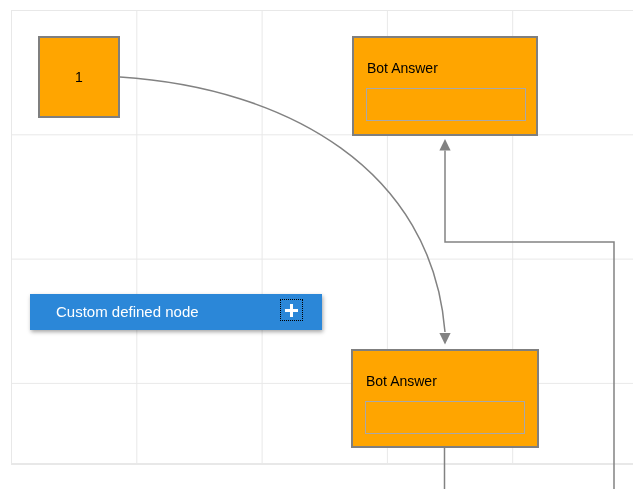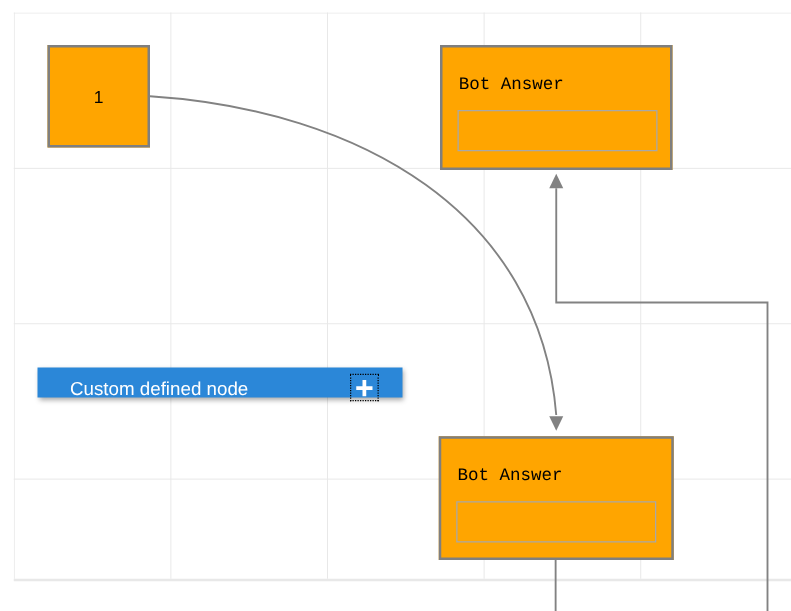--- a/index.html
+++ b/index.html
@@ -56,39 +56,38 @@
     font-size: 14px;
   }
   #node-bot-top { left: 352px; top: 36px; width: 186px; height: 100px; }
   #node-bot-bottom { left: 351px; top: 349px; width: 188px; height: 99px; }
   .bot-title {
     position: absolute;
     left: 13px; top: 22px;
     font-size: 14px;
     color: var(--label-text, #000000);
     white-space: nowrap;
-    font-family: Liberation Mono, monospace;
   }
   .bot-input {
     position: absolute;
     left: 12px; top: 50px;
     width: 160px; height: 33px;
     box-sizing: border-box;
     border: 1px solid var(--input-border, #a8a8a8);
     background: transparent;
     outline: none;
     font-size: 13px;
     color: var(--label-text, #000000);
     padding: 0 6px;
   }
   
   #node-custom {
     position: absolute;
     left: 30px; top: 294px;
-    width: 292px; height: 24px;
+    width: 292px; height: 36px;
     background: var(--custom-node-fill, #2b87d8);
     box-shadow: 1px 2px 4px rgba(0,0,0,0.35);
     color: var(--custom-node-text, #ffffff);
   }
   #node-custom .custom-label {
     position: absolute;
     left: 26px; top: 0;
     line-height: 36px;
     font-size: 15px;
     white-space: nowrap;

